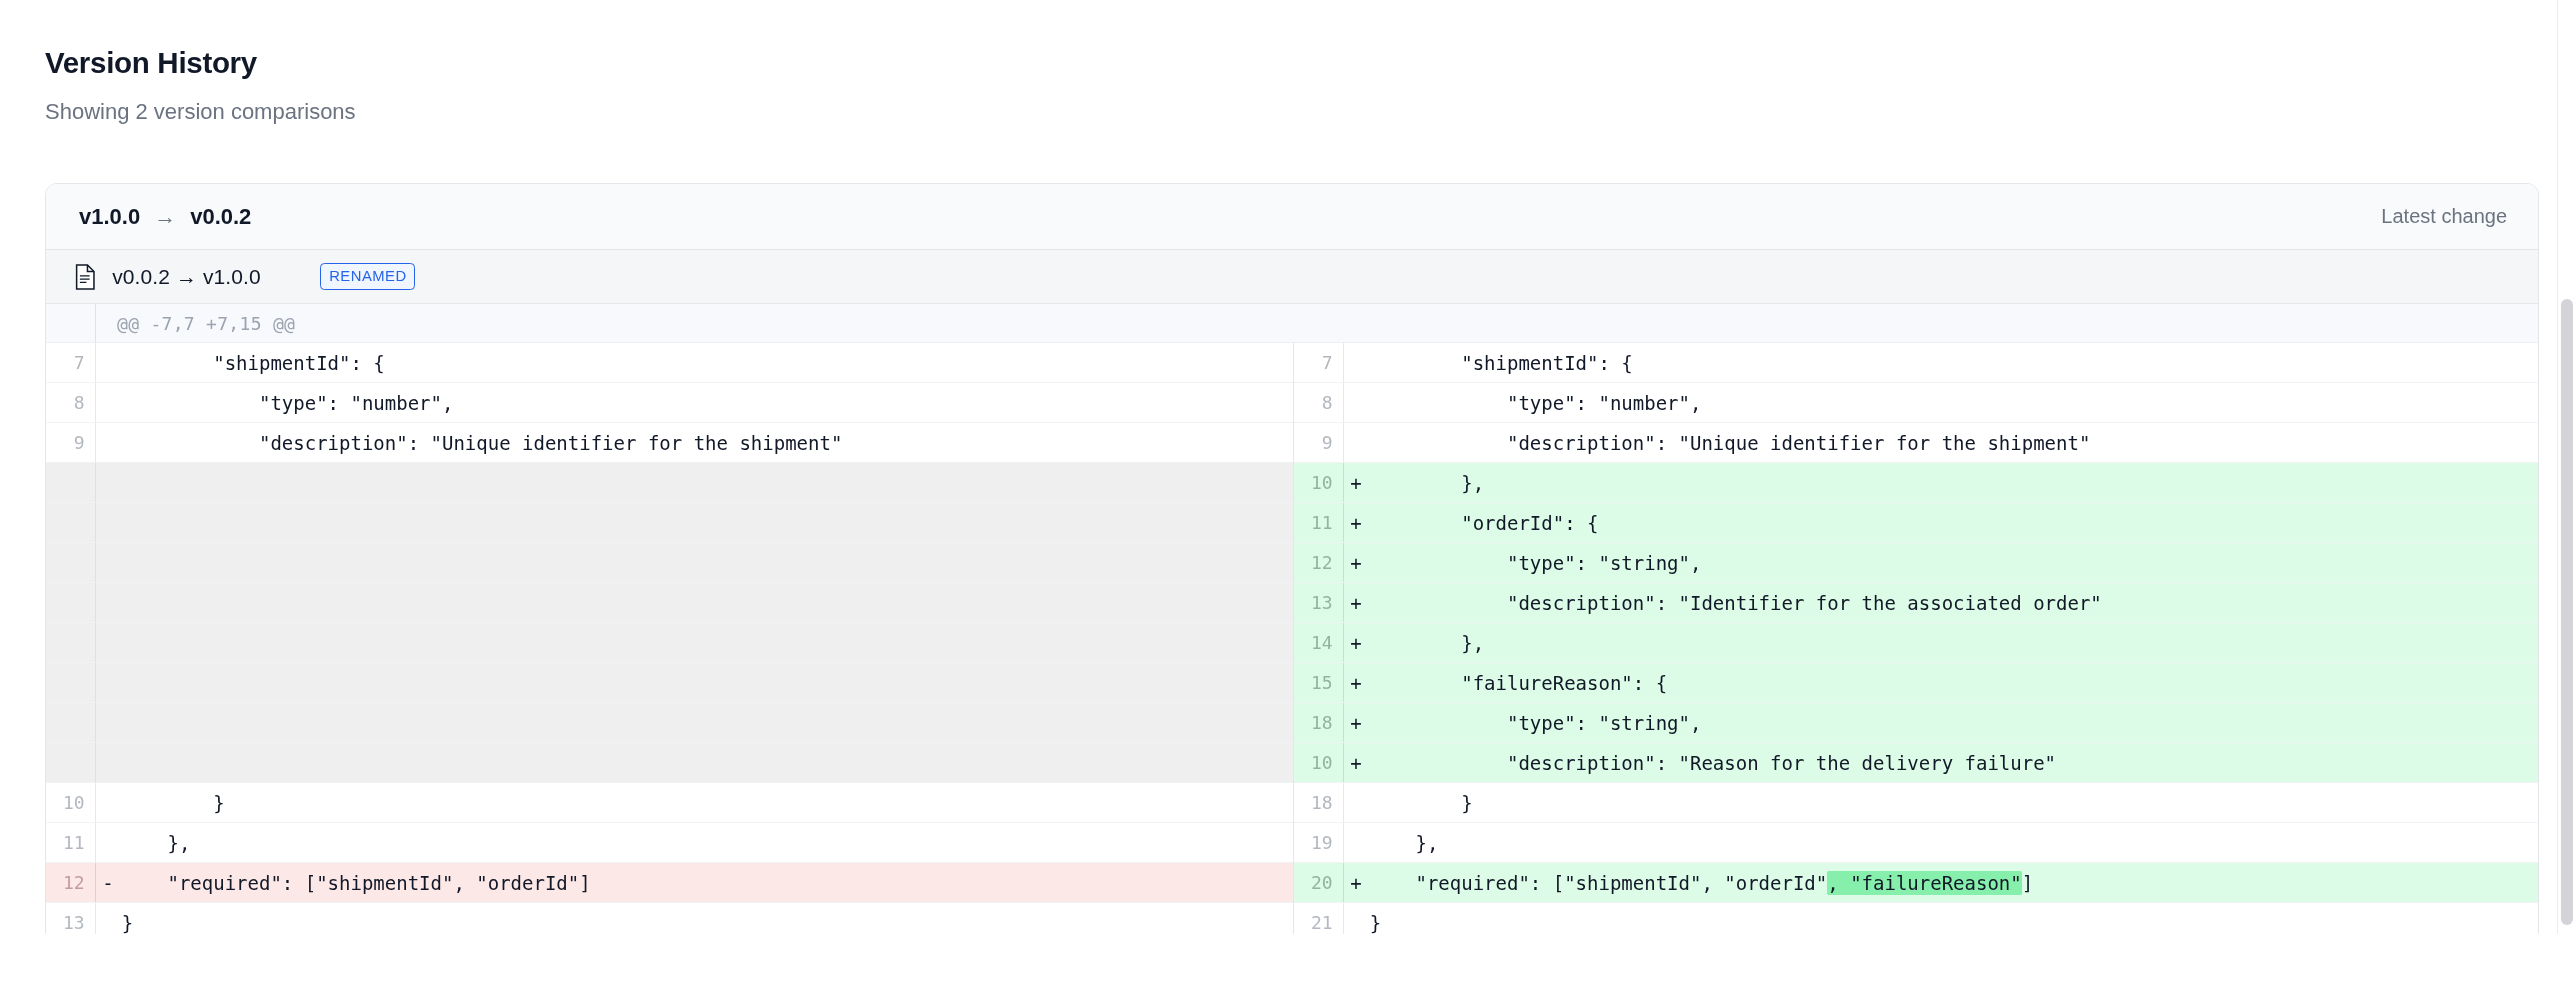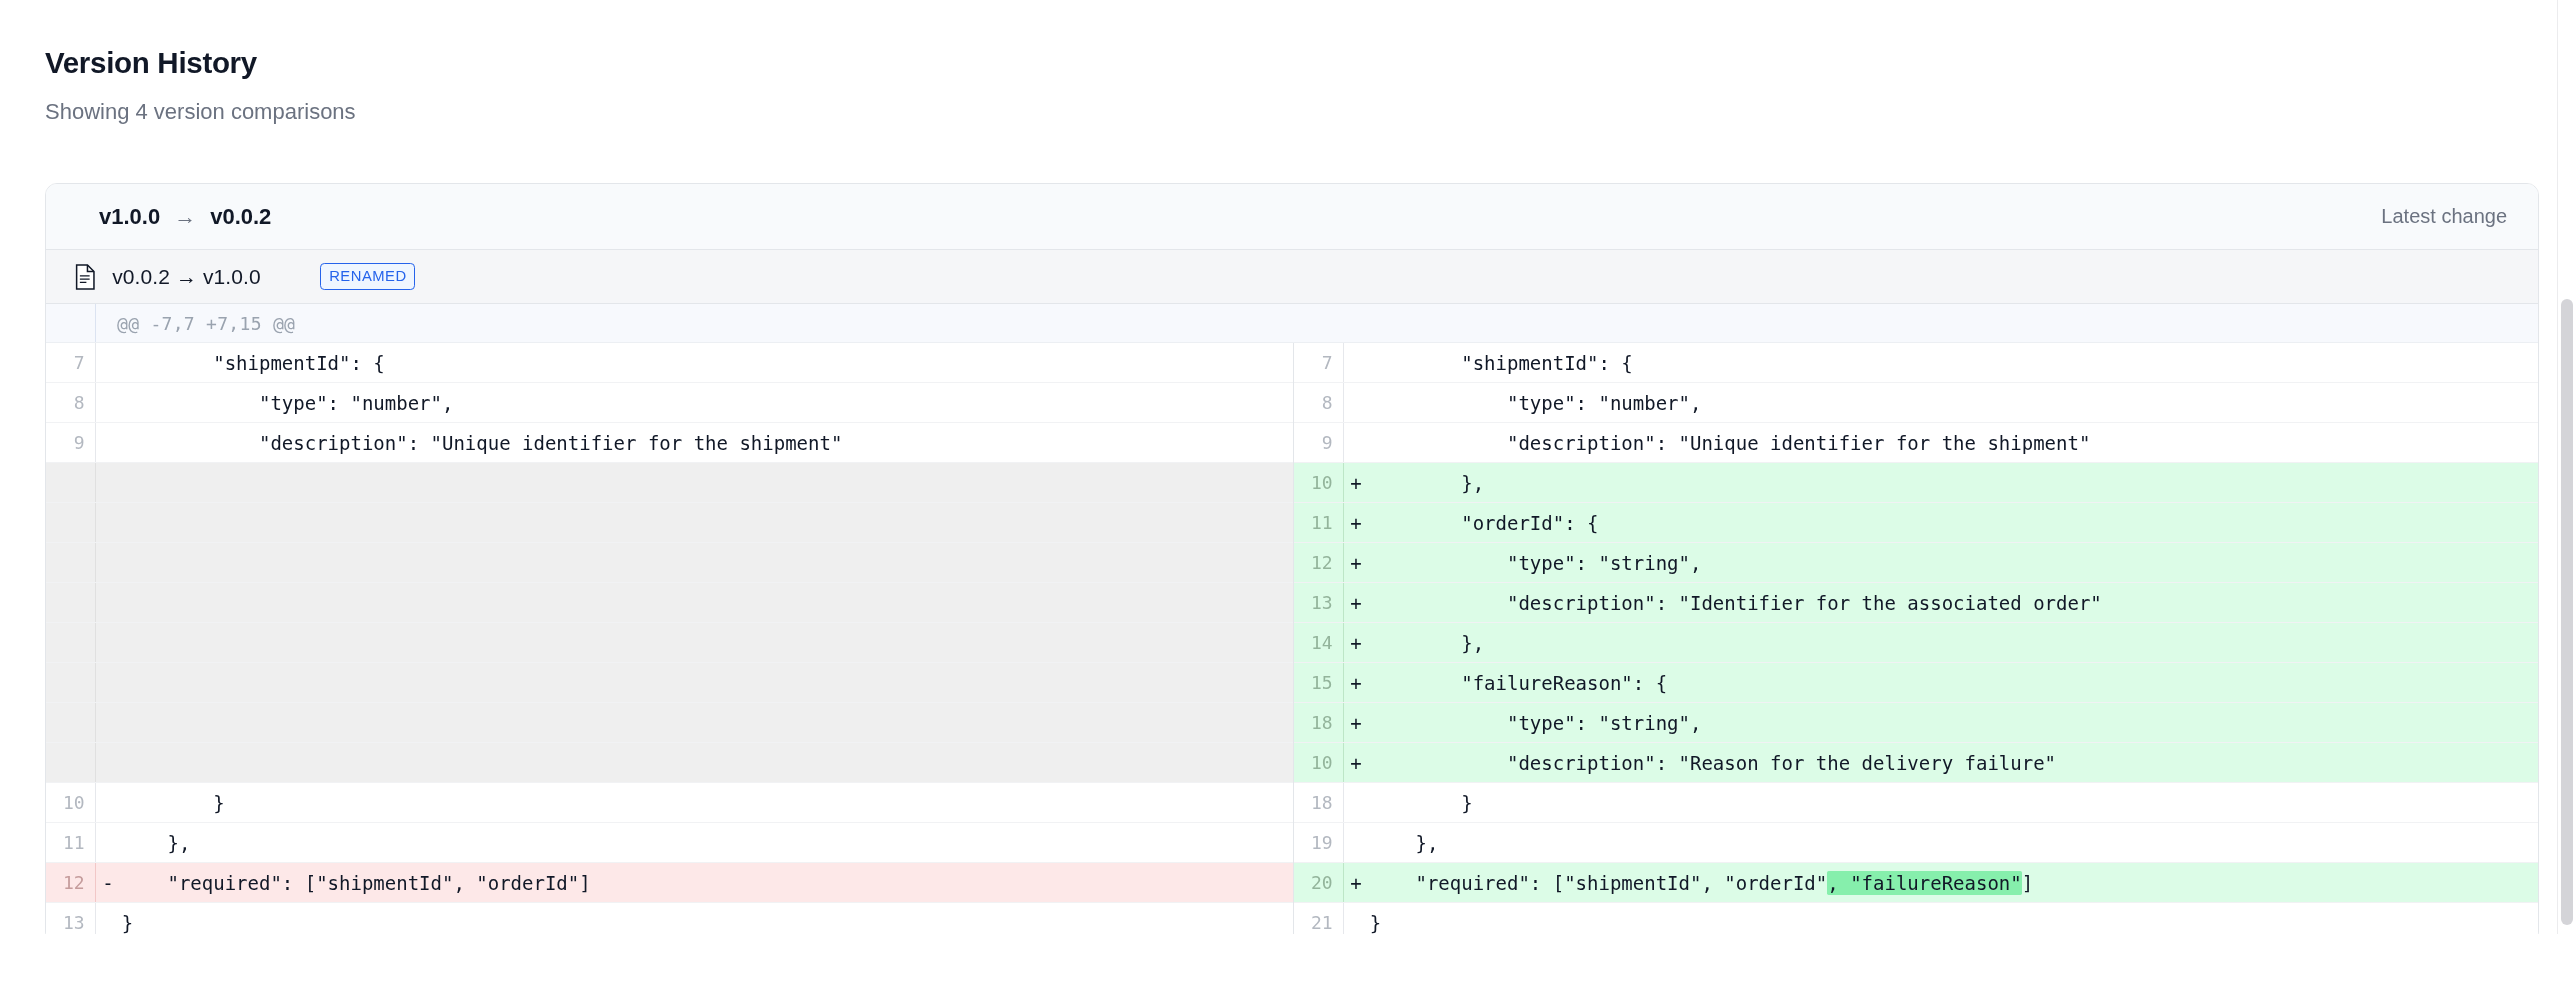--- a/index.html
+++ b/index.html
@@ -57,21 +57,20 @@
     align-items: center;
     padding: 0 31px 0 33px;
   }
   .versions {
     display: flex;
     align-items: center;
     gap: 14px;
     font-size: 22px;
     font-weight: bold;
     color: #111827;
-    margin-left: 20px;
   }
   .versions .arrow {
     color: #6b7280;
     font-weight: normal;
     font-size: 22px;
   }
   .card-header-right {
     margin-left: auto;
     font-size: 20px;
     color: #6b7280;
@@ -208,21 +207,21 @@
     background: #d4d4d8;
   }
 </style>
 </head>
 <body>
 
 <div class="page">
 
   <div class="page-header">
     <h1 class="page-title">Version History</h1>
-    <p class="page-subtitle">Showing 4 version comparisons</p>
+    <p class="page-subtitle">Showing 2 version comparisons</p>
   </div>
 
   <div class="card">
 
     <div class="card-header">
       <div class="versions">
         <span>v1.0.0</span>
         <span class="arrow">→</span>
         <span>v0.0.2</span>
       </div>

